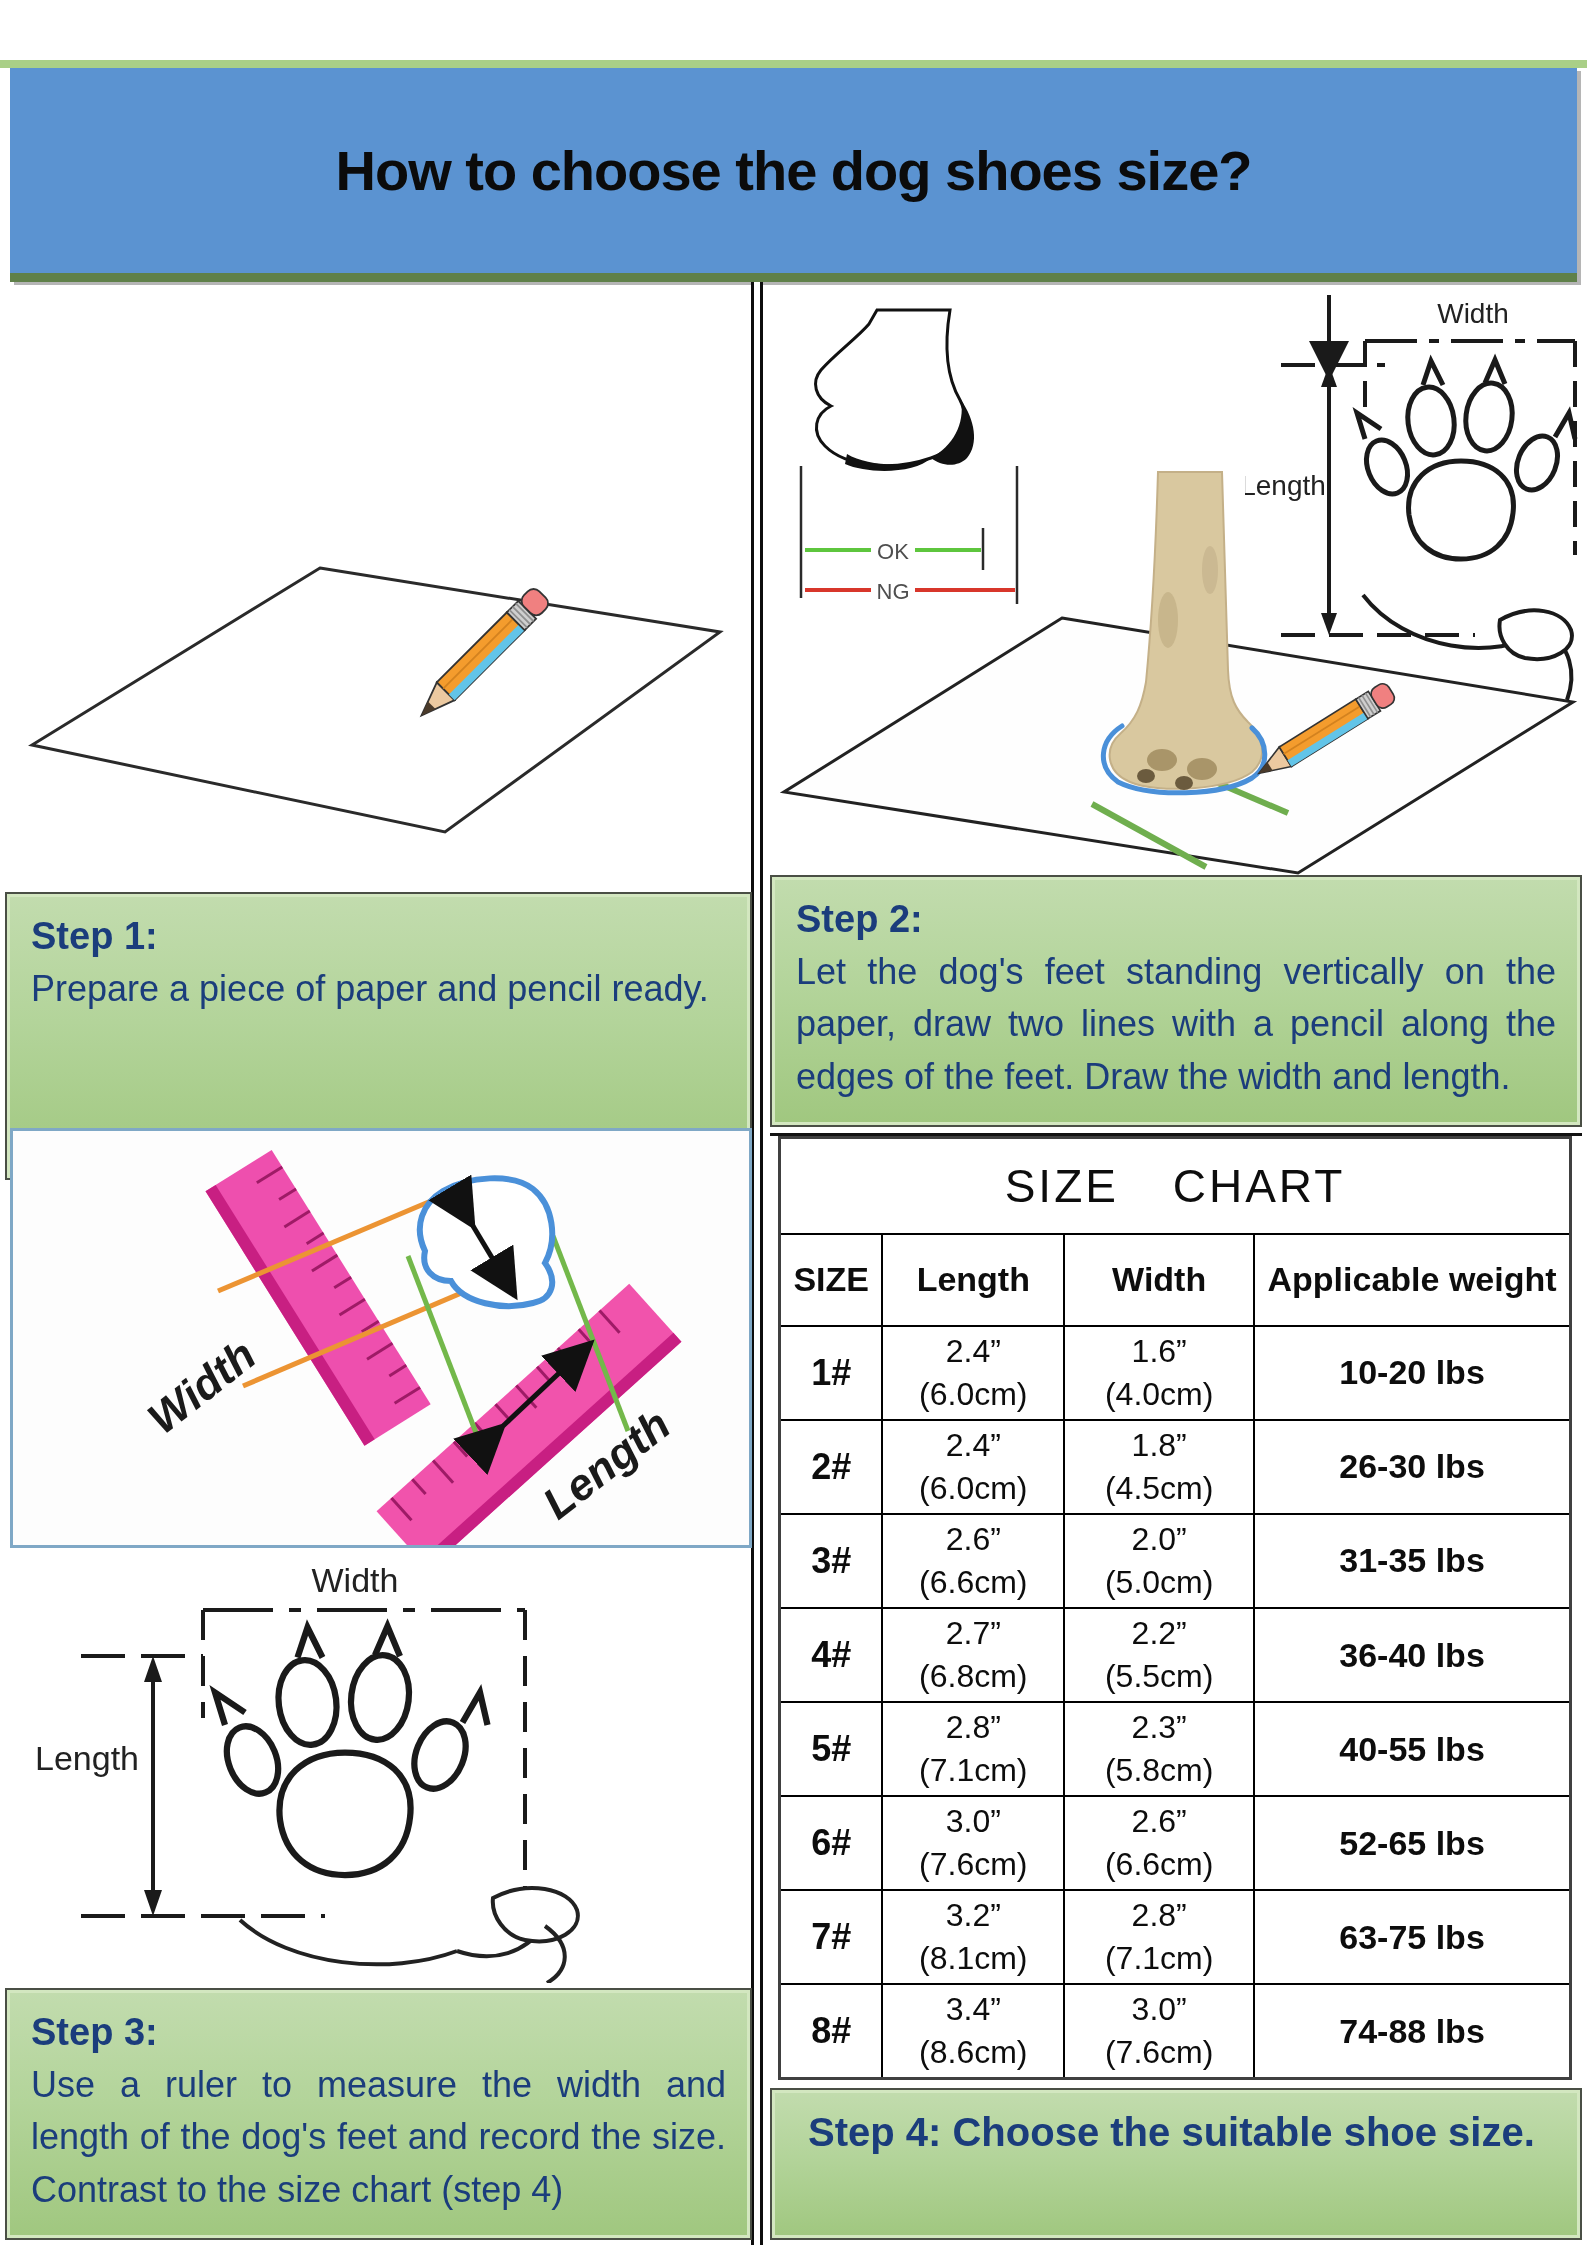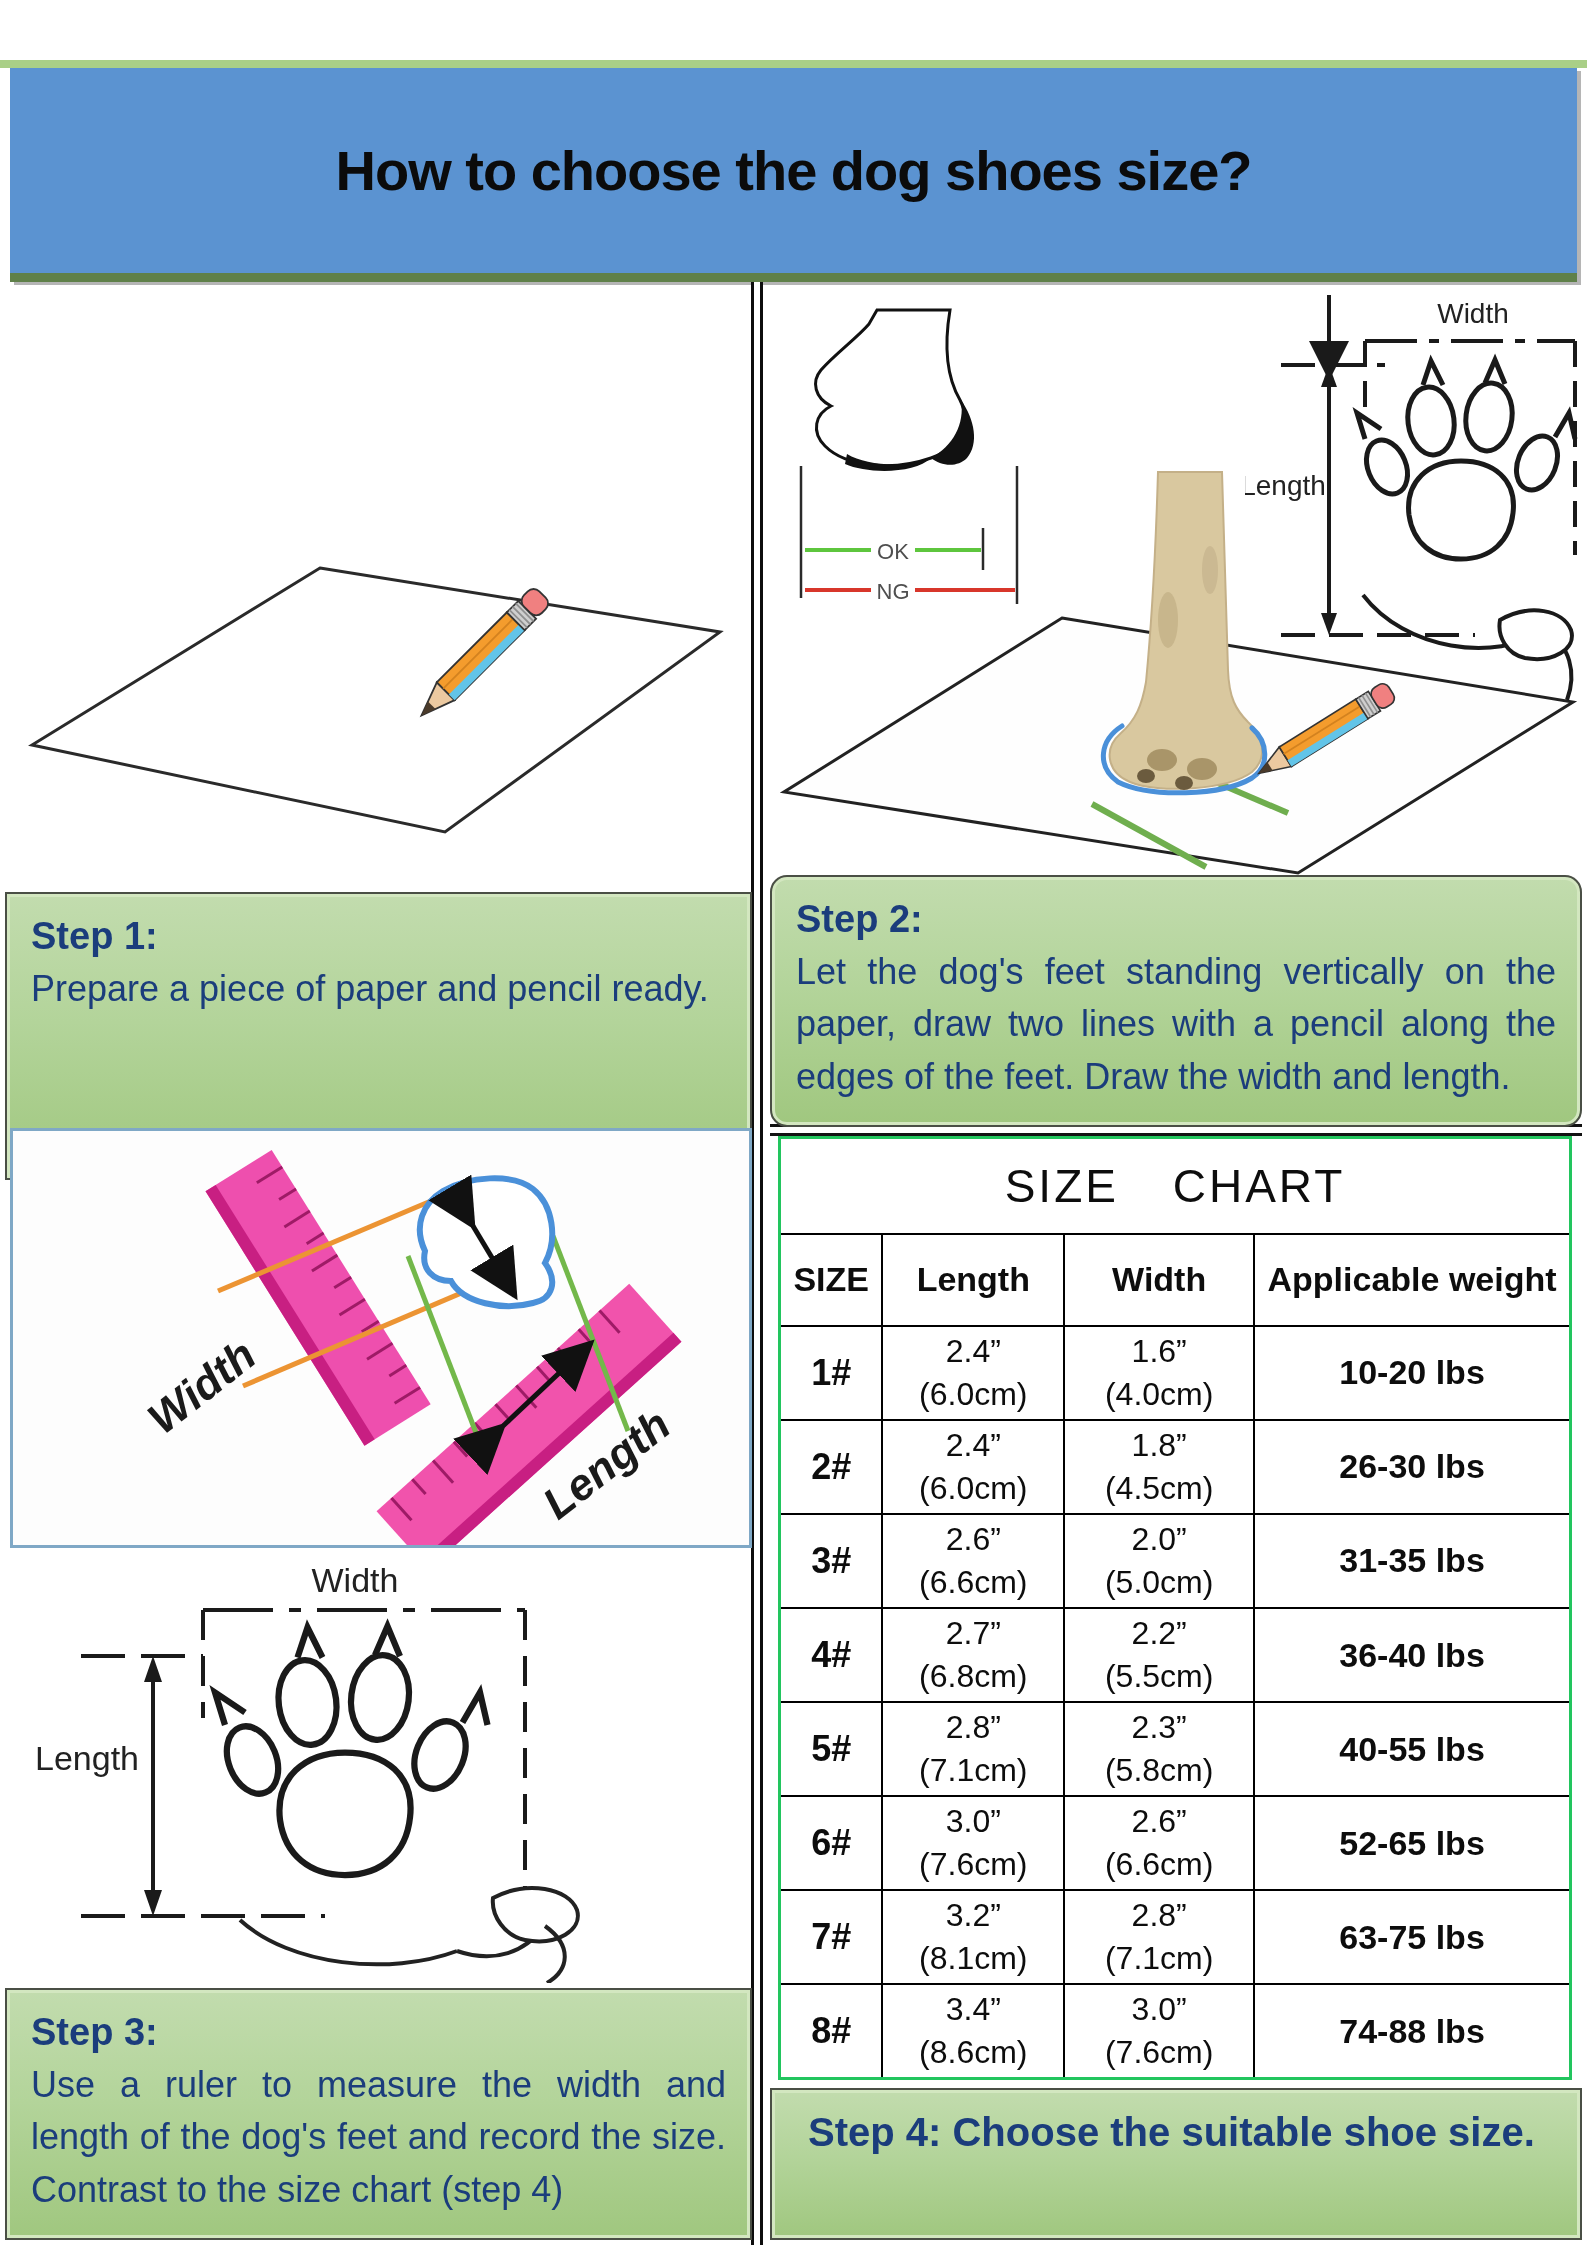--- a/index.html
+++ b/index.html
@@ -156,21 +156,21 @@
     <path d="M300,335 C325,350 332,378 322,405"></path>
     <path d="M255,325 C285,308 318,315 326,335 C332,354 308,368 280,363 C262,359 252,342 255,325 Z" fill="#fff"></path>
   </g>
 </svg>
 
 <div class="abs step-box" style="left:5px;top:892px;width:747px;height:288px;">
   <div class="step-heading">Step 1:</div>
   <div class="step-body">Prepare a piece of paper and pencil ready.</div>
 </div>
 
-<div class="abs step-box" style="left:770px;top:875px;width:812px;height:252px;border-radius:17px;">
+<div class="abs step-box" style="left:770px;top:875px;width:812px;height:252px;">
   <div class="step-heading">Step 2:</div>
   <div class="step-body">Let the dog's feet standing vertically on the paper, draw two lines with a pencil along the edges of the feet. Draw the width and length.</div>
 </div>
 
 <div class="abs ruler-panel">
 <svg width="736" height="414" viewBox="0 0 736 414">
   <defs>
     <marker id="m3" markerWidth="12" markerHeight="12" refX="9" refY="5" orient="auto">
       <path d="M0,0 L10,5 L0,10 Z" fill="#111"></path>
     </marker>
@@ -257,21 +257,21 @@
     <path d="M468,340 C502,322 544,330 552,352 C558,372 532,388 500,382 C480,378 466,358 468,340 Z" fill="#fff"></path>
     <path d="M520,368 C548,388 544,412 522,425"></path>
   </g>
 </svg>
 
 <div class="abs step-box" style="left:5px;top:1988px;width:747px;height:252px;">
   <div class="step-heading">Step 3:</div>
   <div class="step-body">Use a ruler to measure the width and length of the dog's feet and record the size. Contrast to the size chart (step 4)</div>
 </div>
 
-<table class="abs size-chart" style="left:778px;top:1136px;width:794px;height:944px;border:3px solid #22c55e;">
+<table class="abs size-chart" style="left:778px;top:1136px;width:794px;height:944px;border:3px solid #404040;">
   <colgroup>
       <col style="width:13%">
       <col style="width:23%">
       <col style="width:24%">
       <col style="width:40%">
     </colgroup>
   <tbody>
       <tr style="height:96px;">
     <th colspan="4"><span class="chart-title">SIZE CHART</span></th>
   </tr>

